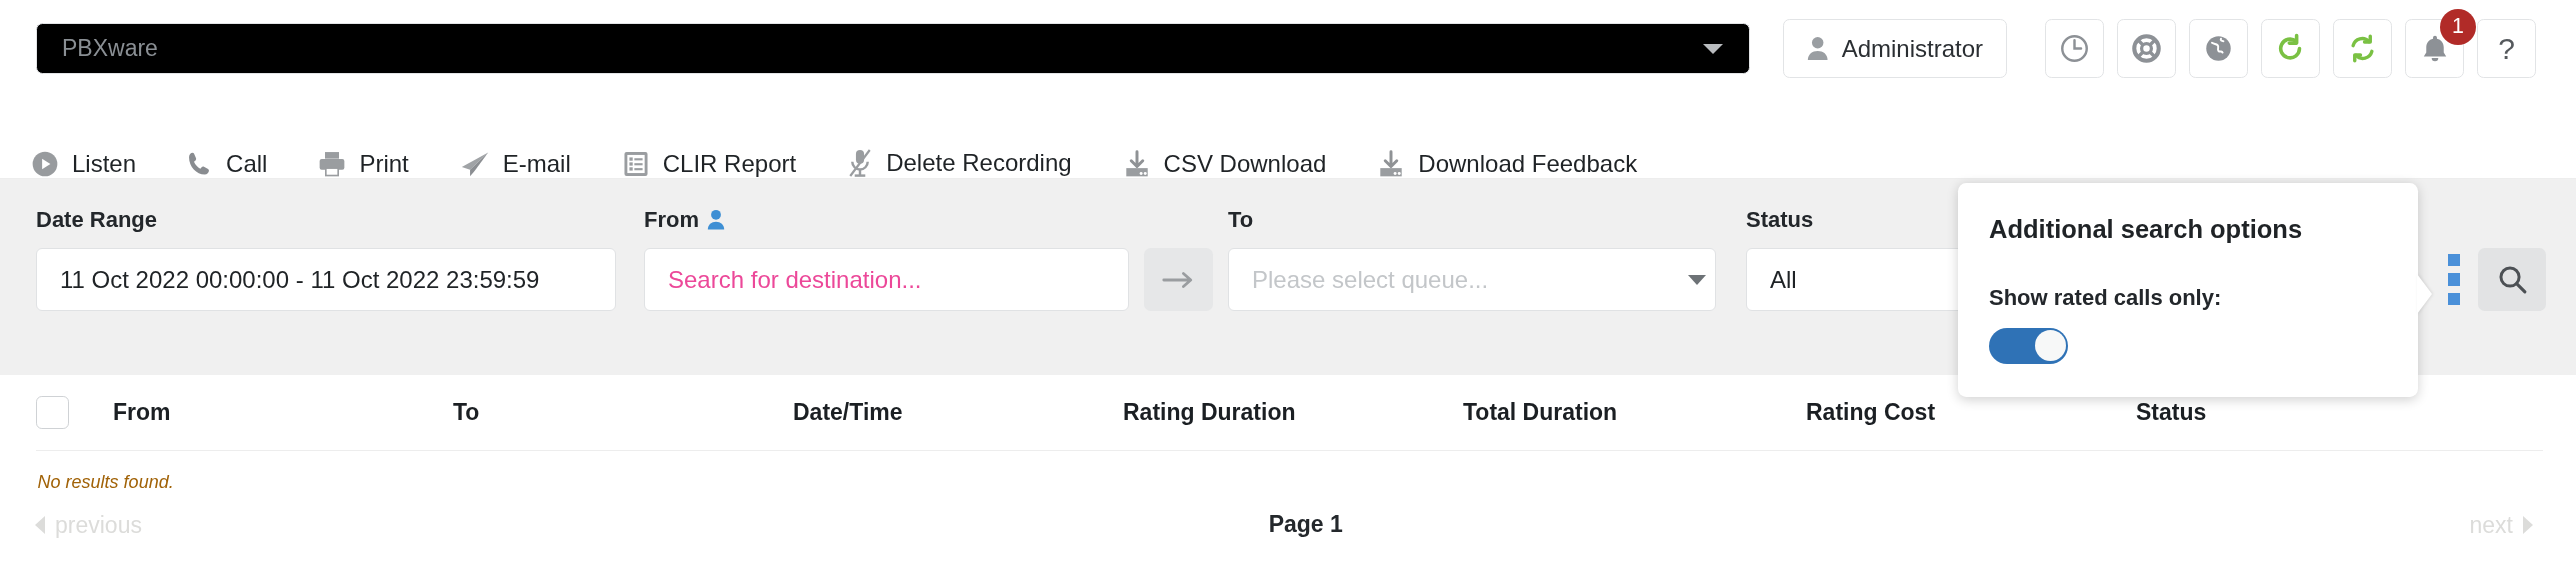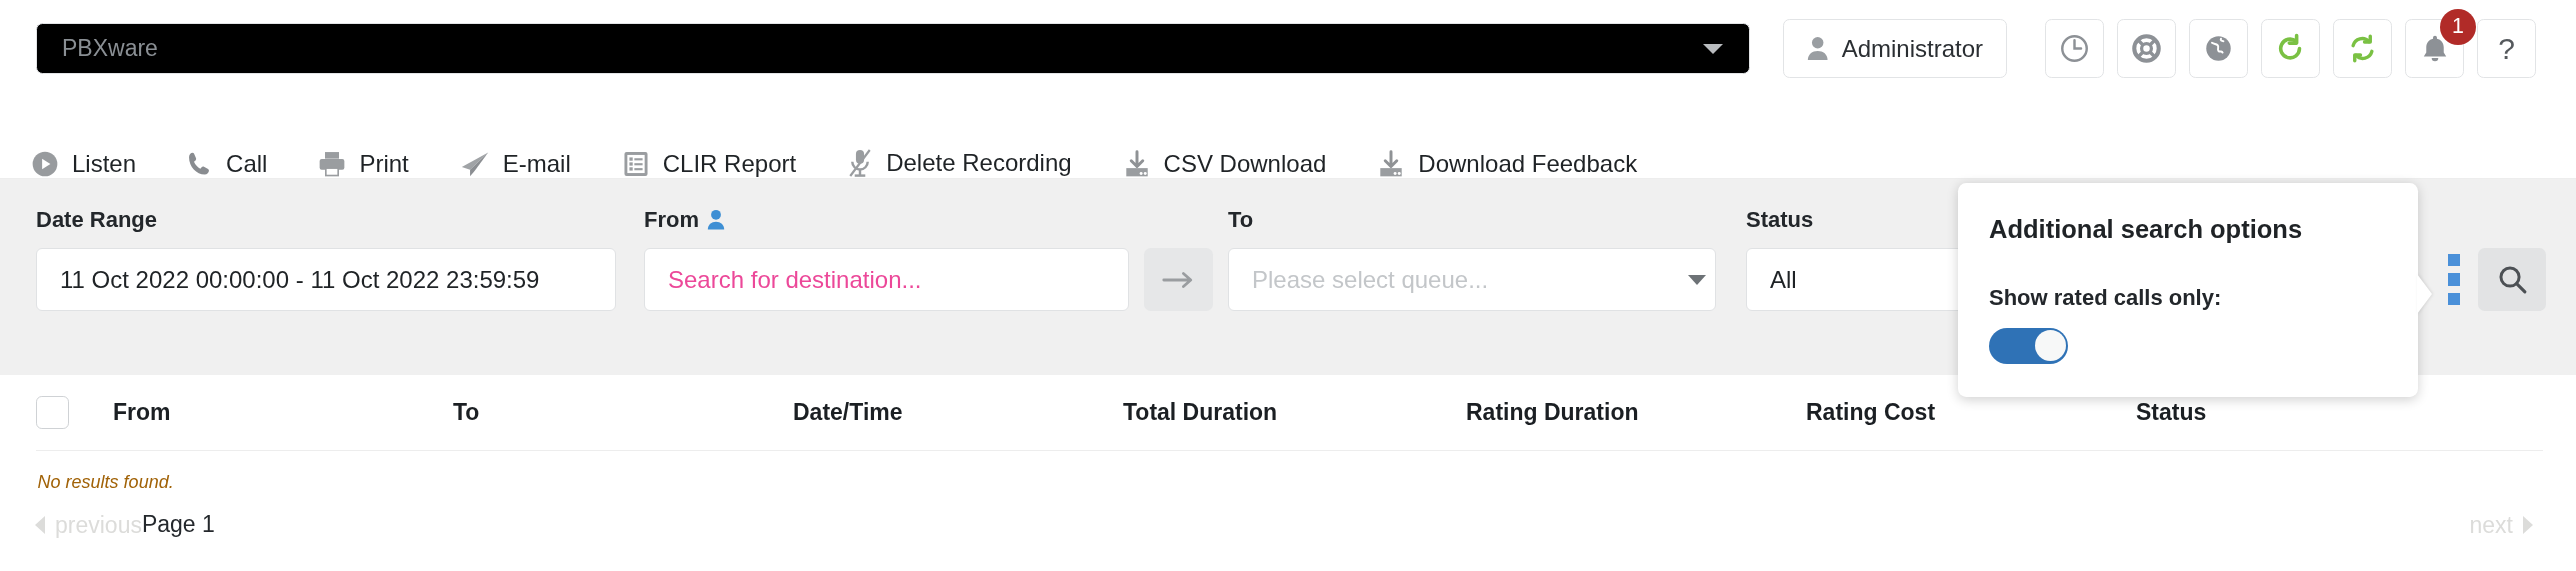--- a/index.html
+++ b/index.html
@@ -267,22 +267,23 @@
     font-size: 23px;
     color: #dcdcda;
     display: flex; align-items: center; gap: 10px;
     white-space: nowrap;
   }
   .pg-page {
     font-size: 23px;
     color: #24282c;
     position: absolute;
     left: 0; right: 0;
-    text-align: left;
+    text-align: center;
     pointer-events: none;
+    font-weight: bold;
   }
   .pager-mid { flex: 1; position: relative; height: 28px; }
   .tri-left {
     width: 0; height: 0;
     border-top: 9px solid transparent;
     border-bottom: 9px solid transparent;
     border-right: 10.7px solid #dcdcda;
   }
   .tri-right {
     width: 0; height: 0;
@@ -509,22 +510,22 @@
 </div>
 
 <div class="table-wrap">
   <div class="thead">
     <div class="col-check">
       <span class="checkbox"></span>
     </div>
     <div class="th col-from">From</div>
     <div class="th col-to">To</div>
     <div class="th col-dt">Date/Time</div>
+    <div class="th col-rd">Rating Duration</div>
     <div class="th col-td">Total Duration</div>
-    <div class="th col-rd">Rating Duration</div>
     <div class="th col-rc">Rating Cost</div>
     <div class="th col-st">Status</div>
   </div>
   <div class="no-results">No results found.</div>
 </div>
 
 <div class="pager">
   <span class="pg-prev">
     <span class="tri-left"></span>
     <span>previous</span>

